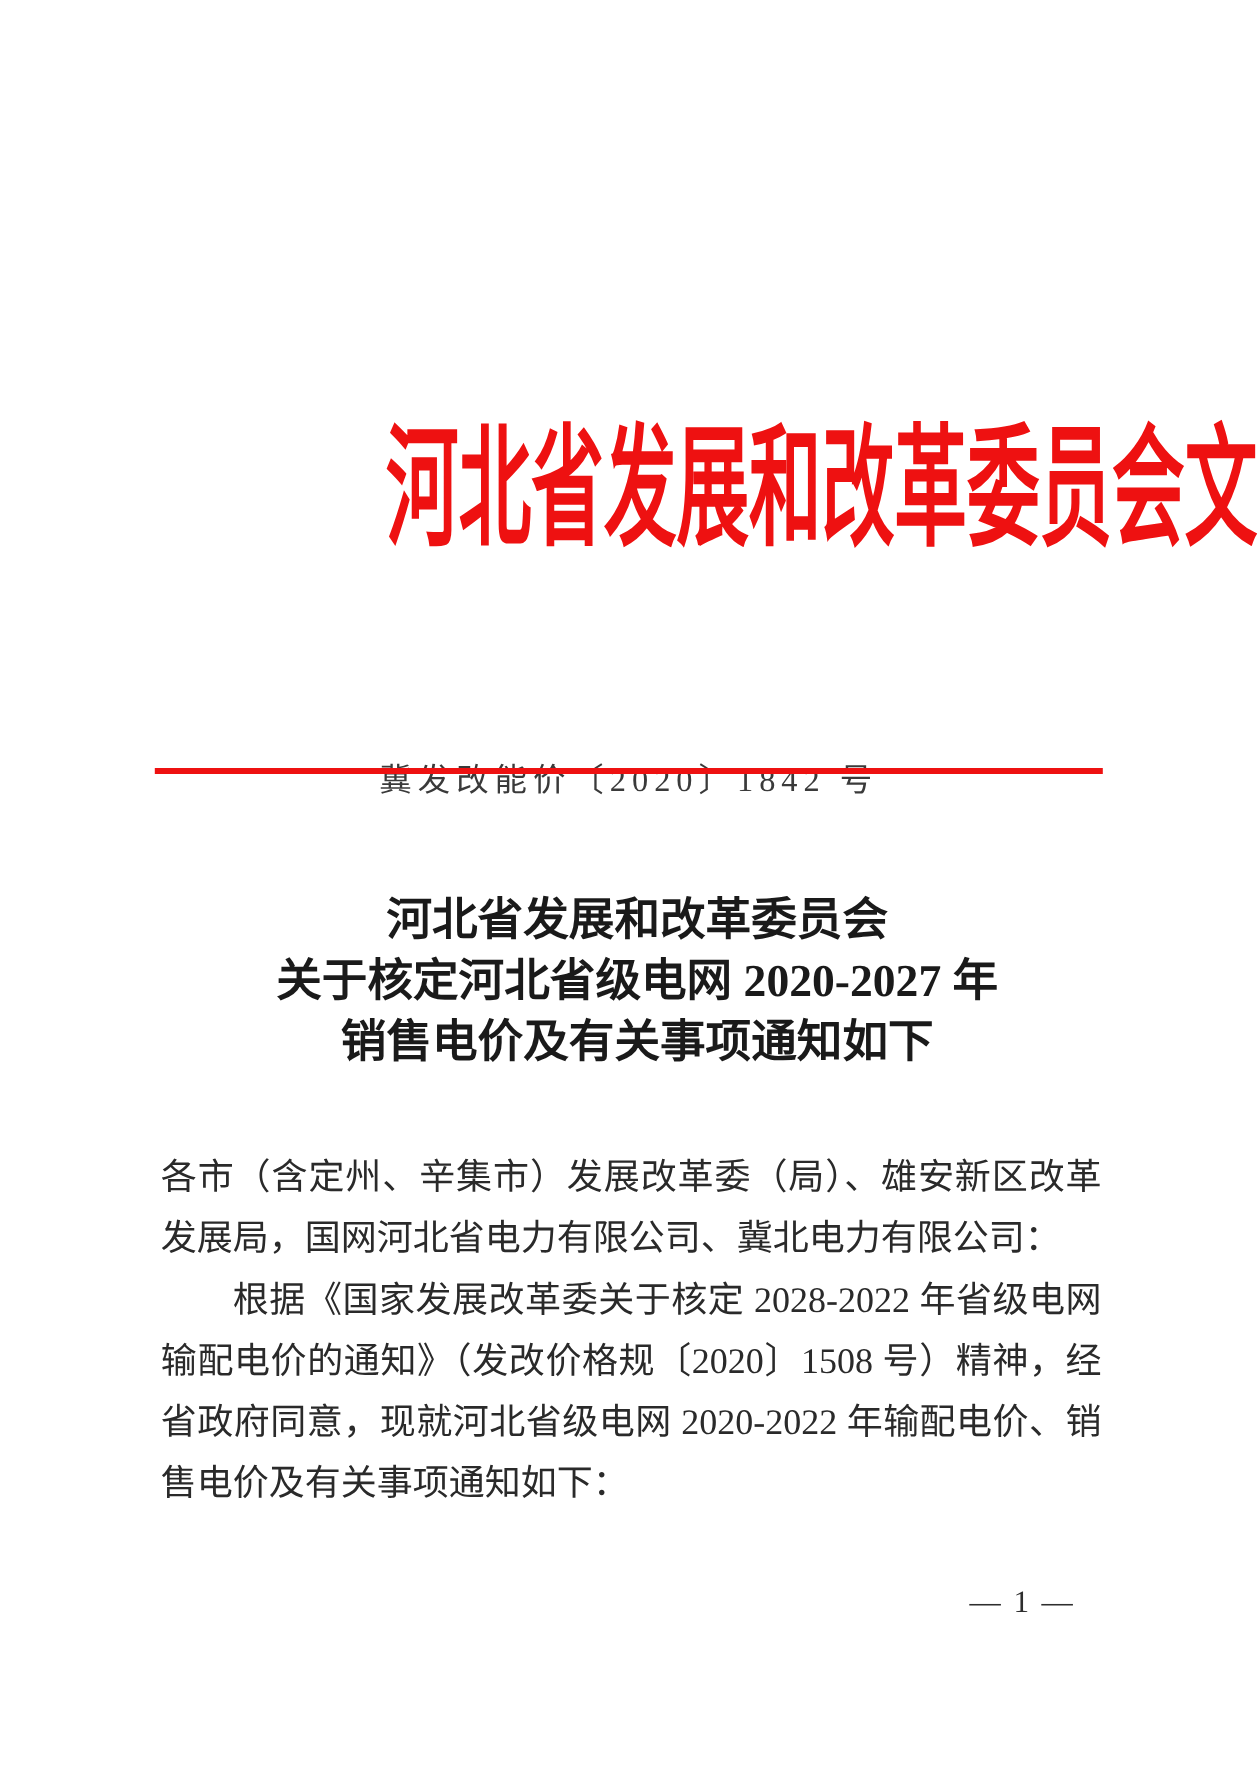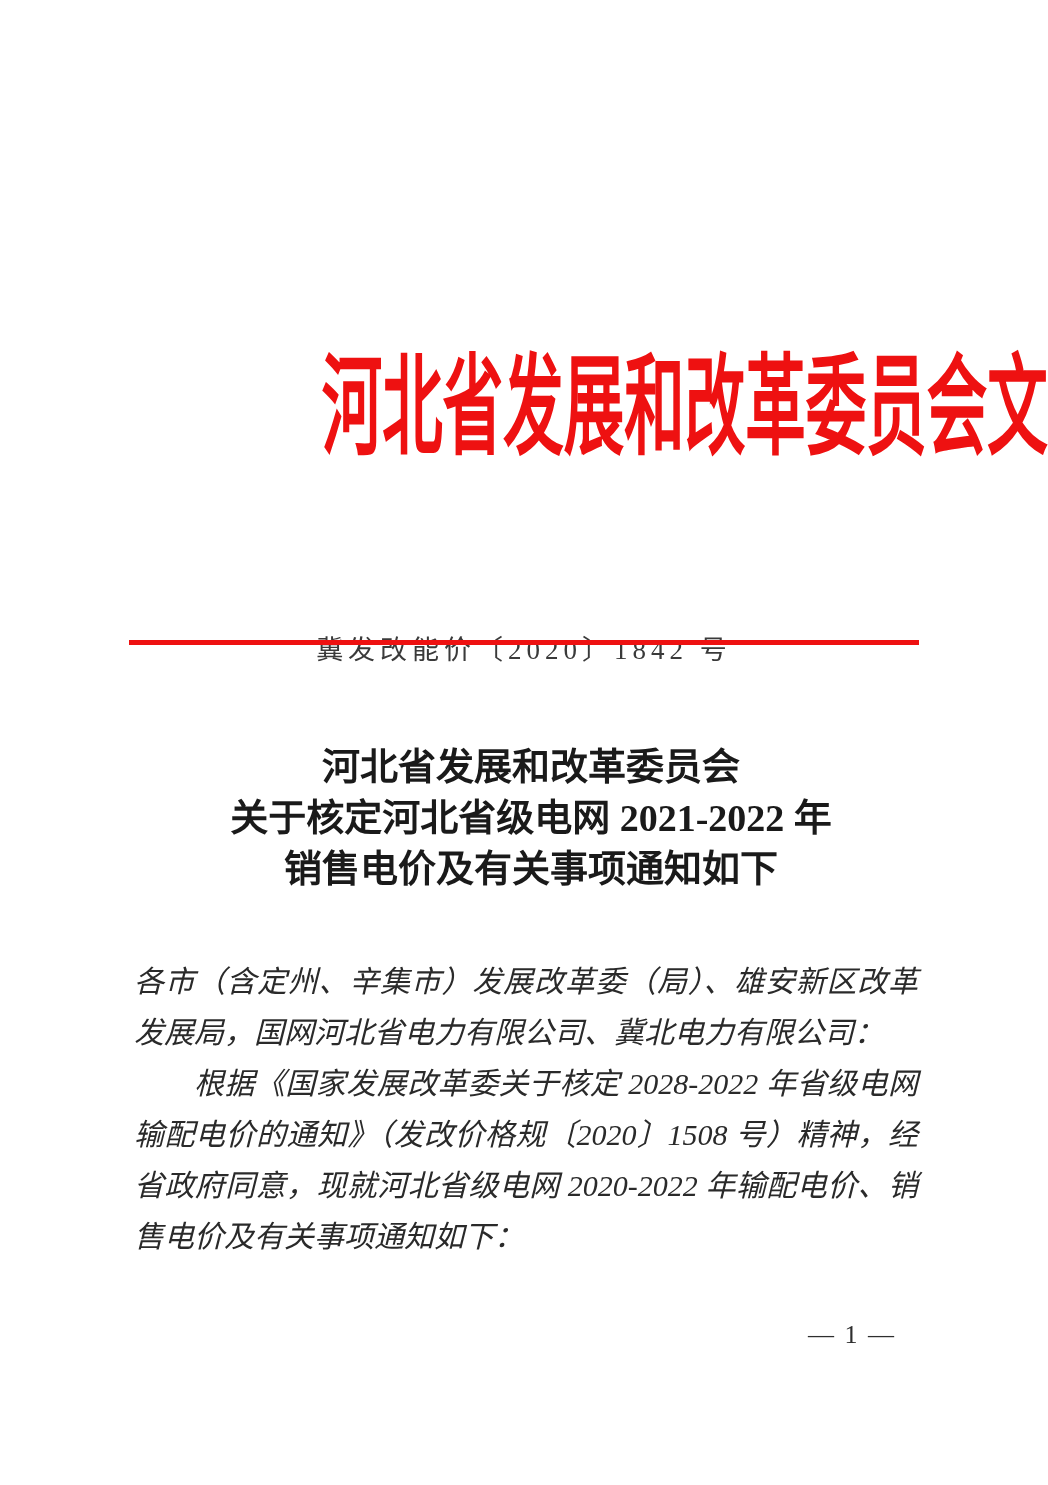--- a/index.html
+++ b/index.html
@@ -77,21 +77,20 @@
   
   .body-text {
     position: absolute;
     top: 956px;
     left: 134px;
     width: 784px;
     font-size: 30px;
     line-height: 51px;
     color: var(--body-color, #2a2a2a);
     text-align: justify;
-    font-style: italic;
   }
   .body-text p {
     margin: 0;
   }
   .body-text p.indent {
     text-indent: 2em;
   }
 
   
   .page-number {
@@ -111,21 +110,21 @@
   <div class="banner">
     <span class="banner-text">河北省发展和改革委员会文件</span>
   </div>
 
   <div class="doc-number">冀发改能价〔2020〕1842 号</div>
 
   <div class="red-line"></div>
 
   <div class="doc-title">
     <div class="title-line">河北省发展和改革委员会</div>
-    <div class="title-line">关于核定河北省级电网 2021-2022 年</div>
+    <div class="title-line">关于核定河北省级电网 2020-2027 年</div>
     <div class="title-line">销售电价及有关事项通知如下</div>
   </div>
 
   <div class="body-text">
     <p class="para">各市（含定州、辛集市）发展改革委（局）、雄安新区改革发展局，国网河北省电力有限公司、冀北电力有限公司：</p>
     <p class="para indent">根据《国家发展改革委关于核定 2028-2022 年省级电网输配电价的通知》（发改价格规〔2020〕1508 号）精神，经省政府同意，现就河北省级电网 2020-2022 年输配电价、销售电价及有关事项通知如下：</p>
   </div>
 
   <div class="page-number">— 1 —</div>
 

